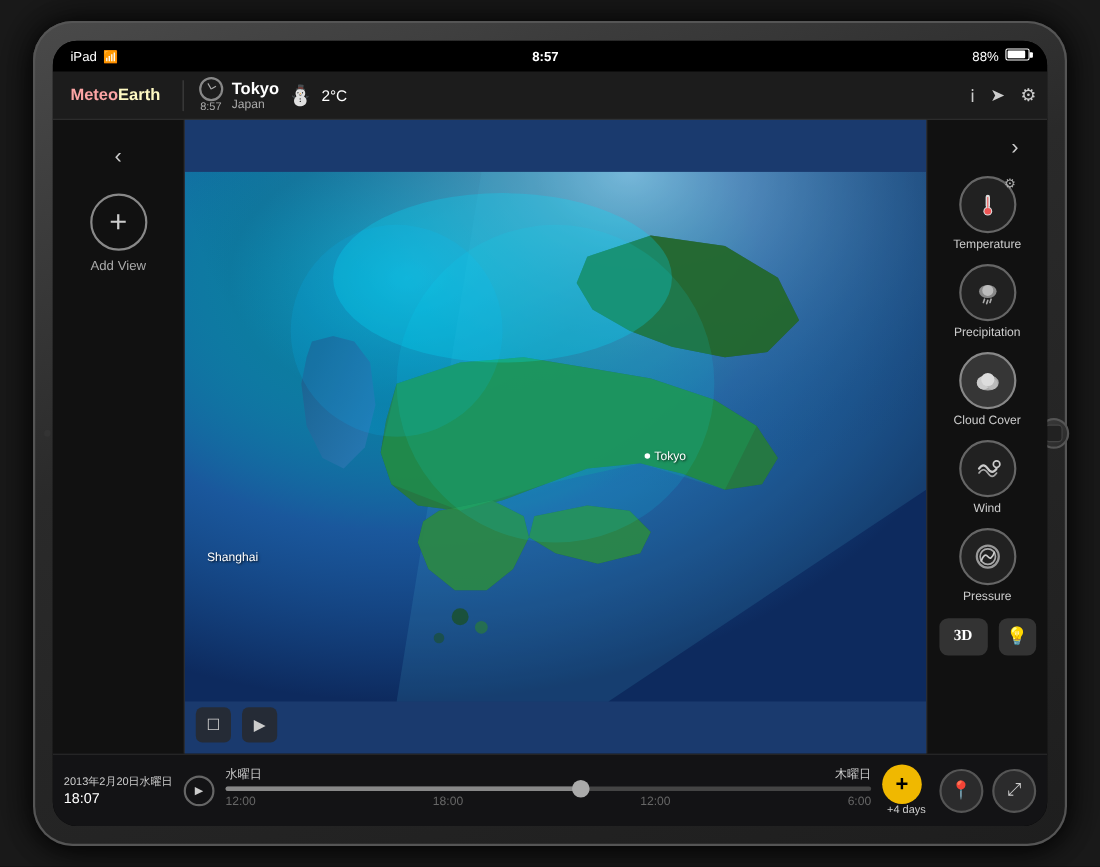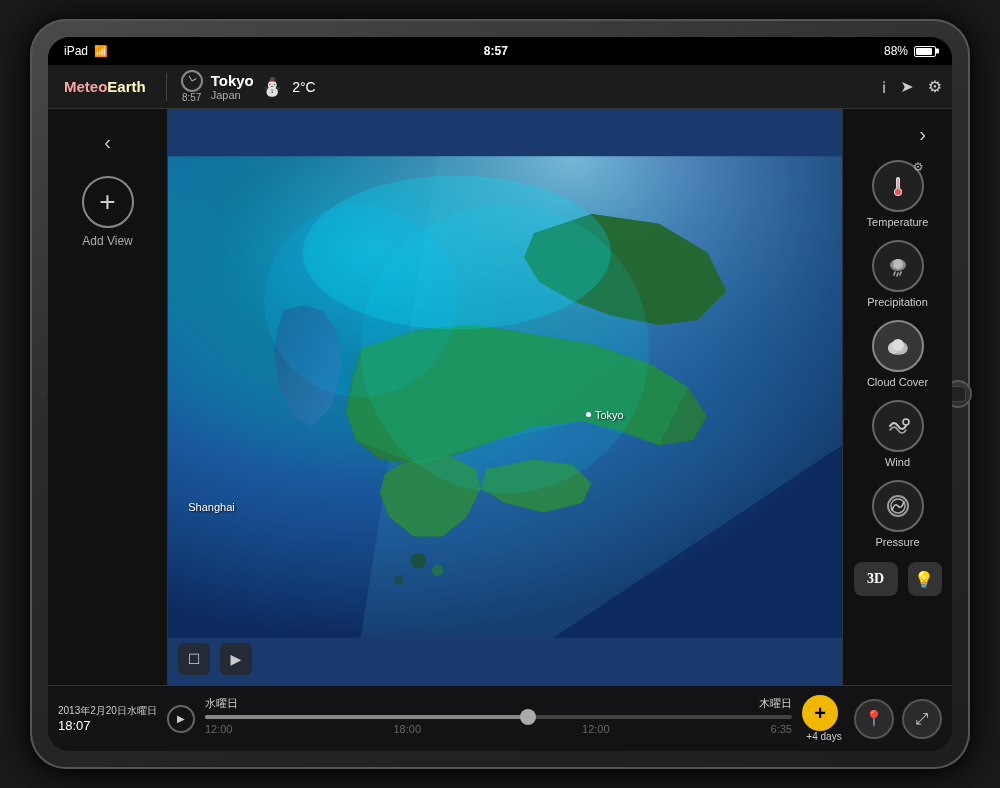--- a/index.html
+++ b/index.html
@@ -79,21 +79,21 @@
       display: flex;
       align-items: center;
       justify-content: space-between;
       padding: 0 16px;
       color: #fff;
       font-size: 12px;
       font-weight: 500;
     }
     .status-left { display: flex; align-items: center; gap: 6px; }
     .status-center { font-weight: 600; }
-    .status-right { display: flex; align-items: center; gap: 6px; }
+    .status-right { display: flex; align-items: flex-start; gap: 6px; }
 
     
     .wifi-icon { font-size: 11px; }
     .battery-bar {
       width: 22px;
       height: 11px;
       border: 1.5px solid #fff;
       border-radius: 2px;
       position: relative;
       padding: 1px;
@@ -728,21 +728,21 @@
           </div>
         </div>
         <div class="timeline-slider-row">
           <div class="timeline-progress" style="width:55%"></div>
           <div class="timeline-thumb" style="left:calc(55% - 8px)"></div>
         </div>
         <div class="timeline-ticks">
           <span>12:00</span>
           <span>18:00</span>
           <span>12:00</span>
-          <span>6:35</span>
+          <span>6:00</span>
         </div>
       </div>
       <div class="timeline-right">
         <div>
           <div class="add-days-btn">
             <span>+</span>
           </div>
           <div class="days-label">+4 days</div>
         </div>
         <div class="round-ctrl">📍</div>

